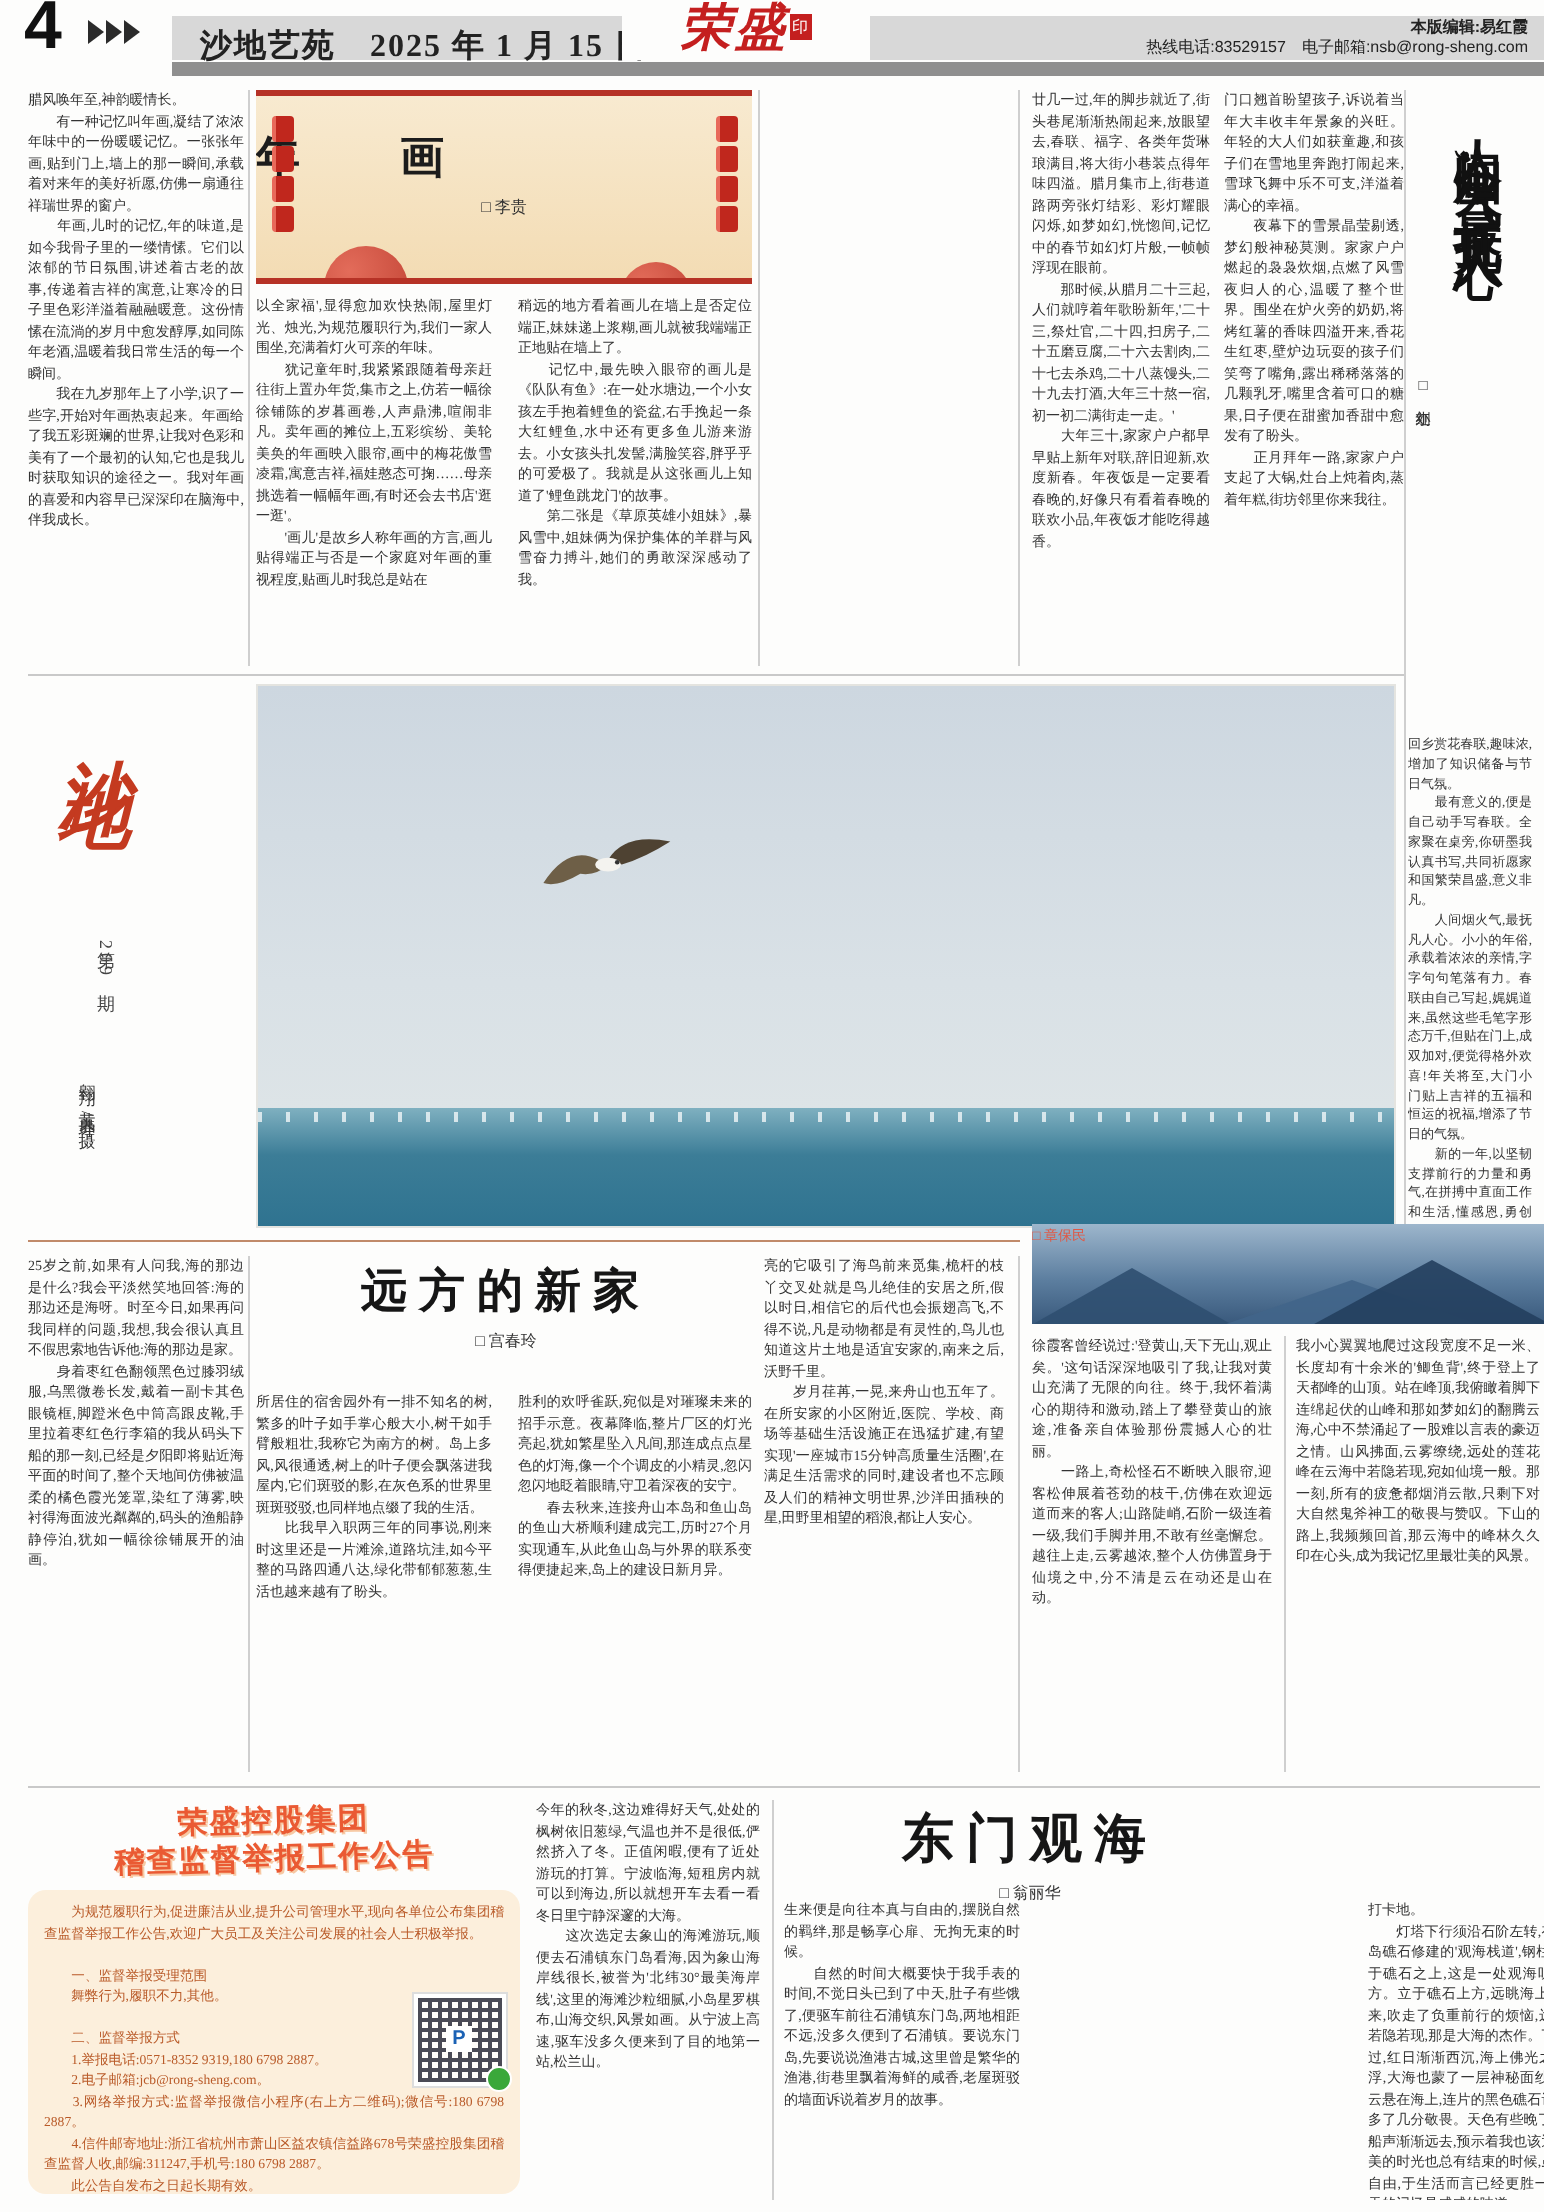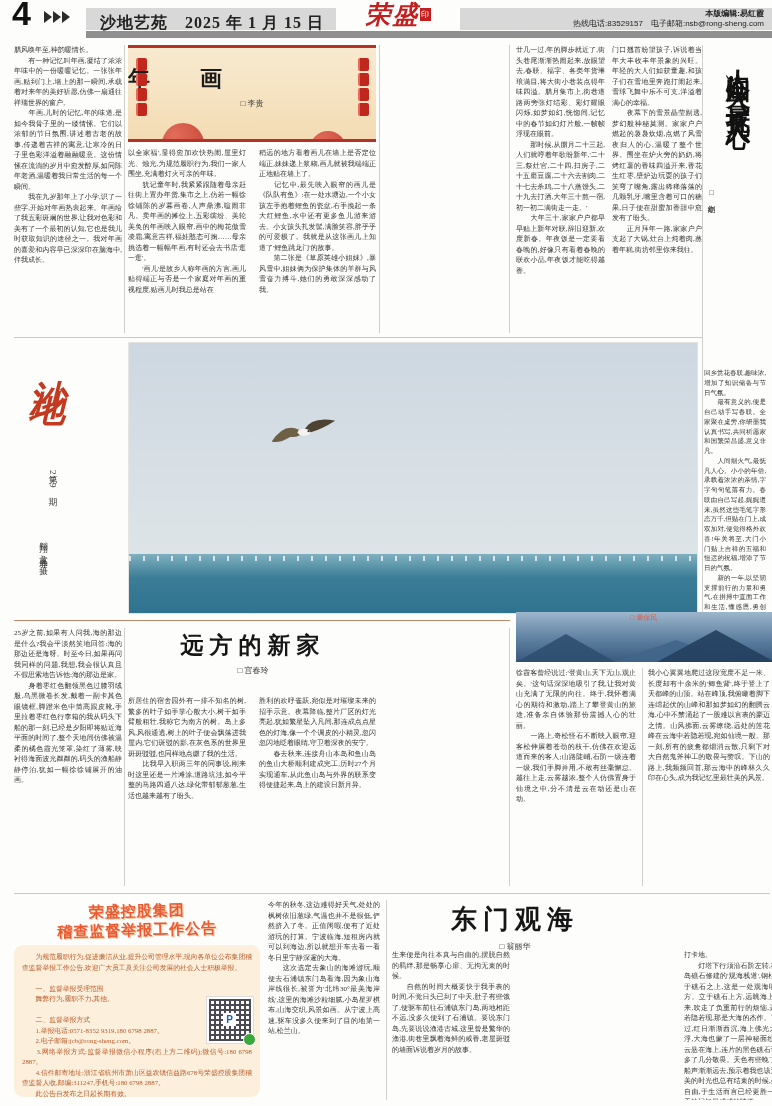--- a/index.html
+++ b/index.html
@@ -7,21 +7,21 @@
         font-family:"Liberation Serif","DejaVu Serif",serif;color:#2b2b2b;}
   .abs{position:absolute;}
   
   .hdr-band-light{left:86px;top:8px;right:0;height:22px;background:#d8d8d8;}
   .hdr-band-dark{left:86px;top:31px;right:0;height:7px;background:#8f8f8f;}
   .page-num{left:12px;top:-6px;font-family:"Liberation Sans","DejaVu Sans",sans-serif;
             font-size:34px;font-weight:bold;color:#111;}
   .chev{width:0;height:0;border-top:6px solid transparent;border-bottom:6px solid transparent;
         border-left:8px solid #2b2b2b;display:inline-block;margin-right:1px;}
   .sec-date{left:100px;top:13px;font-size:16px;font-weight:600;color:#222;letter-spacing:1px;}
-  .logo-wrap{left:336px;top:0;width:124px;height:30px;background:#fdfdfc;text-align:center;}
+  .logo-wrap{left:311px;top:0;width:124px;height:30px;background:#fdfdfc;text-align:center;}
   .logo-text{font-size:25px;font-weight:bold;color:#c41f1f;font-style:italic;letter-spacing:2px;
              line-height:30px;}
   .logo-seal{display:inline-block;width:11px;height:13px;background:#c41f1f;color:#fff;
              font-size:8px;line-height:13px;font-style:normal;vertical-align:6px;text-align:center;}
   .hdr-right{right:8px;top:9px;text-align:right;font-size:8px;line-height:10px;color:#222;
              font-family:"Liberation Sans","DejaVu Sans",sans-serif;}
   .hdr-right .l1{font-weight:bold;}
   
   .coltext{font-size:7px;line-height:1.5;text-align:justify;white-space:pre-wrap;
            overflow:hidden;color:#333;}
@@ -57,21 +57,21 @@
        background:linear-gradient(#7fb0c0,#3c7d97 40%,#2f7390);}
   .sea-sparkle{position:absolute;left:0;top:2px;right:0;height:5px;opacity:.8;
        background:repeating-linear-gradient(90deg,rgba(255,255,255,.9) 0 2px,transparent 2px 14px);}
   
   .plain-title{text-align:center;font-size:23px;font-weight:bold;color:#161616;letter-spacing:6px;}
   .plain-byline{text-align:center;font-size:8px;color:#333;margin-top:4px;}
   .dh-banner{left:516px;top:612px;width:256px;height:50px;overflow:hidden;
      background:linear-gradient(#9db6cc,#5d7fa0 55%,#39597c);}
   .dh-title{position:relative;text-align:center;font-size:19px;font-weight:bold;color:#f2c636;
             letter-spacing:10px;margin-top:6px;text-shadow:1px 1px 1px #24435f;}
-  .dh-byline{position:relative;text-align:center;font-size:7px;color:#e05844;margin-top:1px;}
+  .dh-byline{position:relative;font-size:7px;color:#e05844;margin-top:1px;}
   .mtn{position:absolute;bottom:-6px;width:0;height:0;border-style:solid;opacity:.9;}
   
   .notice-title{text-align:center;font-size:15px;font-weight:bold;color:#ea5a33;
       letter-spacing:1px;line-height:19px;transform:rotate(-1.5deg);
       text-shadow:1px 1px 0 #f7c9a4;}
   .notice-box{margin-top:5px;background:#fcefdc;border-radius:9px;padding:7px 8px;
       font-size:6.8px;line-height:1.55;color:#b95a28;text-align:justify;white-space:pre-wrap;
       position:relative;height:138px;overflow:hidden;}
   .qr{position:absolute;right:7px;top:52px;width:42px;height:42px;background:
       repeating-linear-gradient(0deg,#4a4a55 0 2px,transparent 2px 5px),
@@ -180,20 +180,22 @@
   <div class="abs coltext" style="left:14px;top:628px;width:108px;height:258px;">25岁之前,如果有人问我,海的那边是什么?我会平淡然笑地回答:海的那边还是海呀。时至今日,如果再问我同样的问题,我想,我会很认真且不假思索地告诉他:海的那边是家。
 　　身着枣红色翻领黑色过膝羽绒服,乌黑微卷长发,戴着一副卡其色眼镜框,脚蹬米色中筒高跟皮靴,手里拉着枣红色行李箱的我从码头下船的那一刻,已经是夕阳即将贴近海平面的时间了,整个天地间仿佛被温柔的橘色霞光笼罩,染红了薄雾,映衬得海面波光粼粼的,码头的渔船静静停泊,犹如一幅徐徐铺展开的油画。</div>
   <div class="abs" style="left:128px;top:630px;width:250px;height:60px;">
     <div class="plain-title">远方的新家</div>
     <div class="plain-byline">□ 宫春玲</div>
   </div>
   <div class="abs coltext" style="left:128px;top:696px;width:118px;height:190px;">所居住的宿舍园外有一排不知名的树,繁多的叶子如手掌心般大小,树干如手臂般粗壮,我称它为南方的树。岛上多风,风很通透,树上的叶子便会飘落进我屋内,它们斑驳的影,在灰色系的世界里斑斑驳驳,也同样地点缀了我的生活。
 　　比我早入职两三年的同事说,刚来时这里还是一片滩涂,道路坑洼,如今平整的马路四通八达,绿化带郁郁葱葱,生活也越来越有了盼头。</div>
   <div class="abs coltext" style="left:259px;top:696px;width:117px;height:190px;">胜利的欢呼雀跃,宛似是对璀璨未来的招手示意。夜幕降临,整片厂区的灯光亮起,犹如繁星坠入凡间,那连成点点星色的灯海,像一个个调皮的小精灵,忽闪忽闪地眨着眼睛,守卫着深夜的安宁。
 　　春去秋来,连接舟山本岛和鱼山岛的鱼山大桥顺利建成完工,历时27个月实现通车,从此鱼山岛与外界的联系变得便捷起来,岛上的建设日新月异。</div>
+  <div class="abs coltext" style="left:382px;top:628px;width:120px;height:258px;">亮的它吸引了海鸟前来觅集,桅杆的枝丫交叉处就是鸟儿绝佳的安居之所,假以时日,相信它的后代也会振翅高飞,不得不说,凡是动物都是有灵性的,鸟儿也知道这片土地是适宜安家的,南来之后,沃野千里。
+　　岁月荏苒,一晃,来舟山也五年了。在所安家的小区附近,医院、学校、商场等基础生活设施正在迅猛扩建,有望实现'一座城市15分钟高质量生活圈',在满足生活需求的同时,建设者也不忘顾及人们的精神文明世界,沙洋田插秧的星,田野里相望的稻浪,都让人安心。</div>
   <div class="abs vrule" style="left:124px;top:628px;height:258px;"></div>
   <div class="abs vrule" style="left:509px;top:628px;height:258px;"></div>
 
   <div class="abs dh-banner">
     <div class="mtn" style="left:-10px;border-width:0 60px 34px 60px;border-color:transparent transparent #2f4f70 transparent;"></div>
     <div class="mtn" style="left:80px;border-width:0 80px 28px 80px;border-color:transparent transparent #41658a transparent;"></div>
     <div class="mtn" style="right:-14px;border-width:0 70px 38px 70px;border-color:transparent transparent #243f5e transparent;"></div>
     <div class="dh-byline">□ 章保民</div>
   </div>
   <div class="abs coltext" style="left:516px;top:668px;width:120px;height:218px;">徐霞客曾经说过:'登黄山,天下无山,观止矣。'这句话深深地吸引了我,让我对黄山充满了无限的向往。终于,我怀着满心的期待和激动,踏上了攀登黄山的旅途,准备亲自体验那份震撼人心的壮丽。

